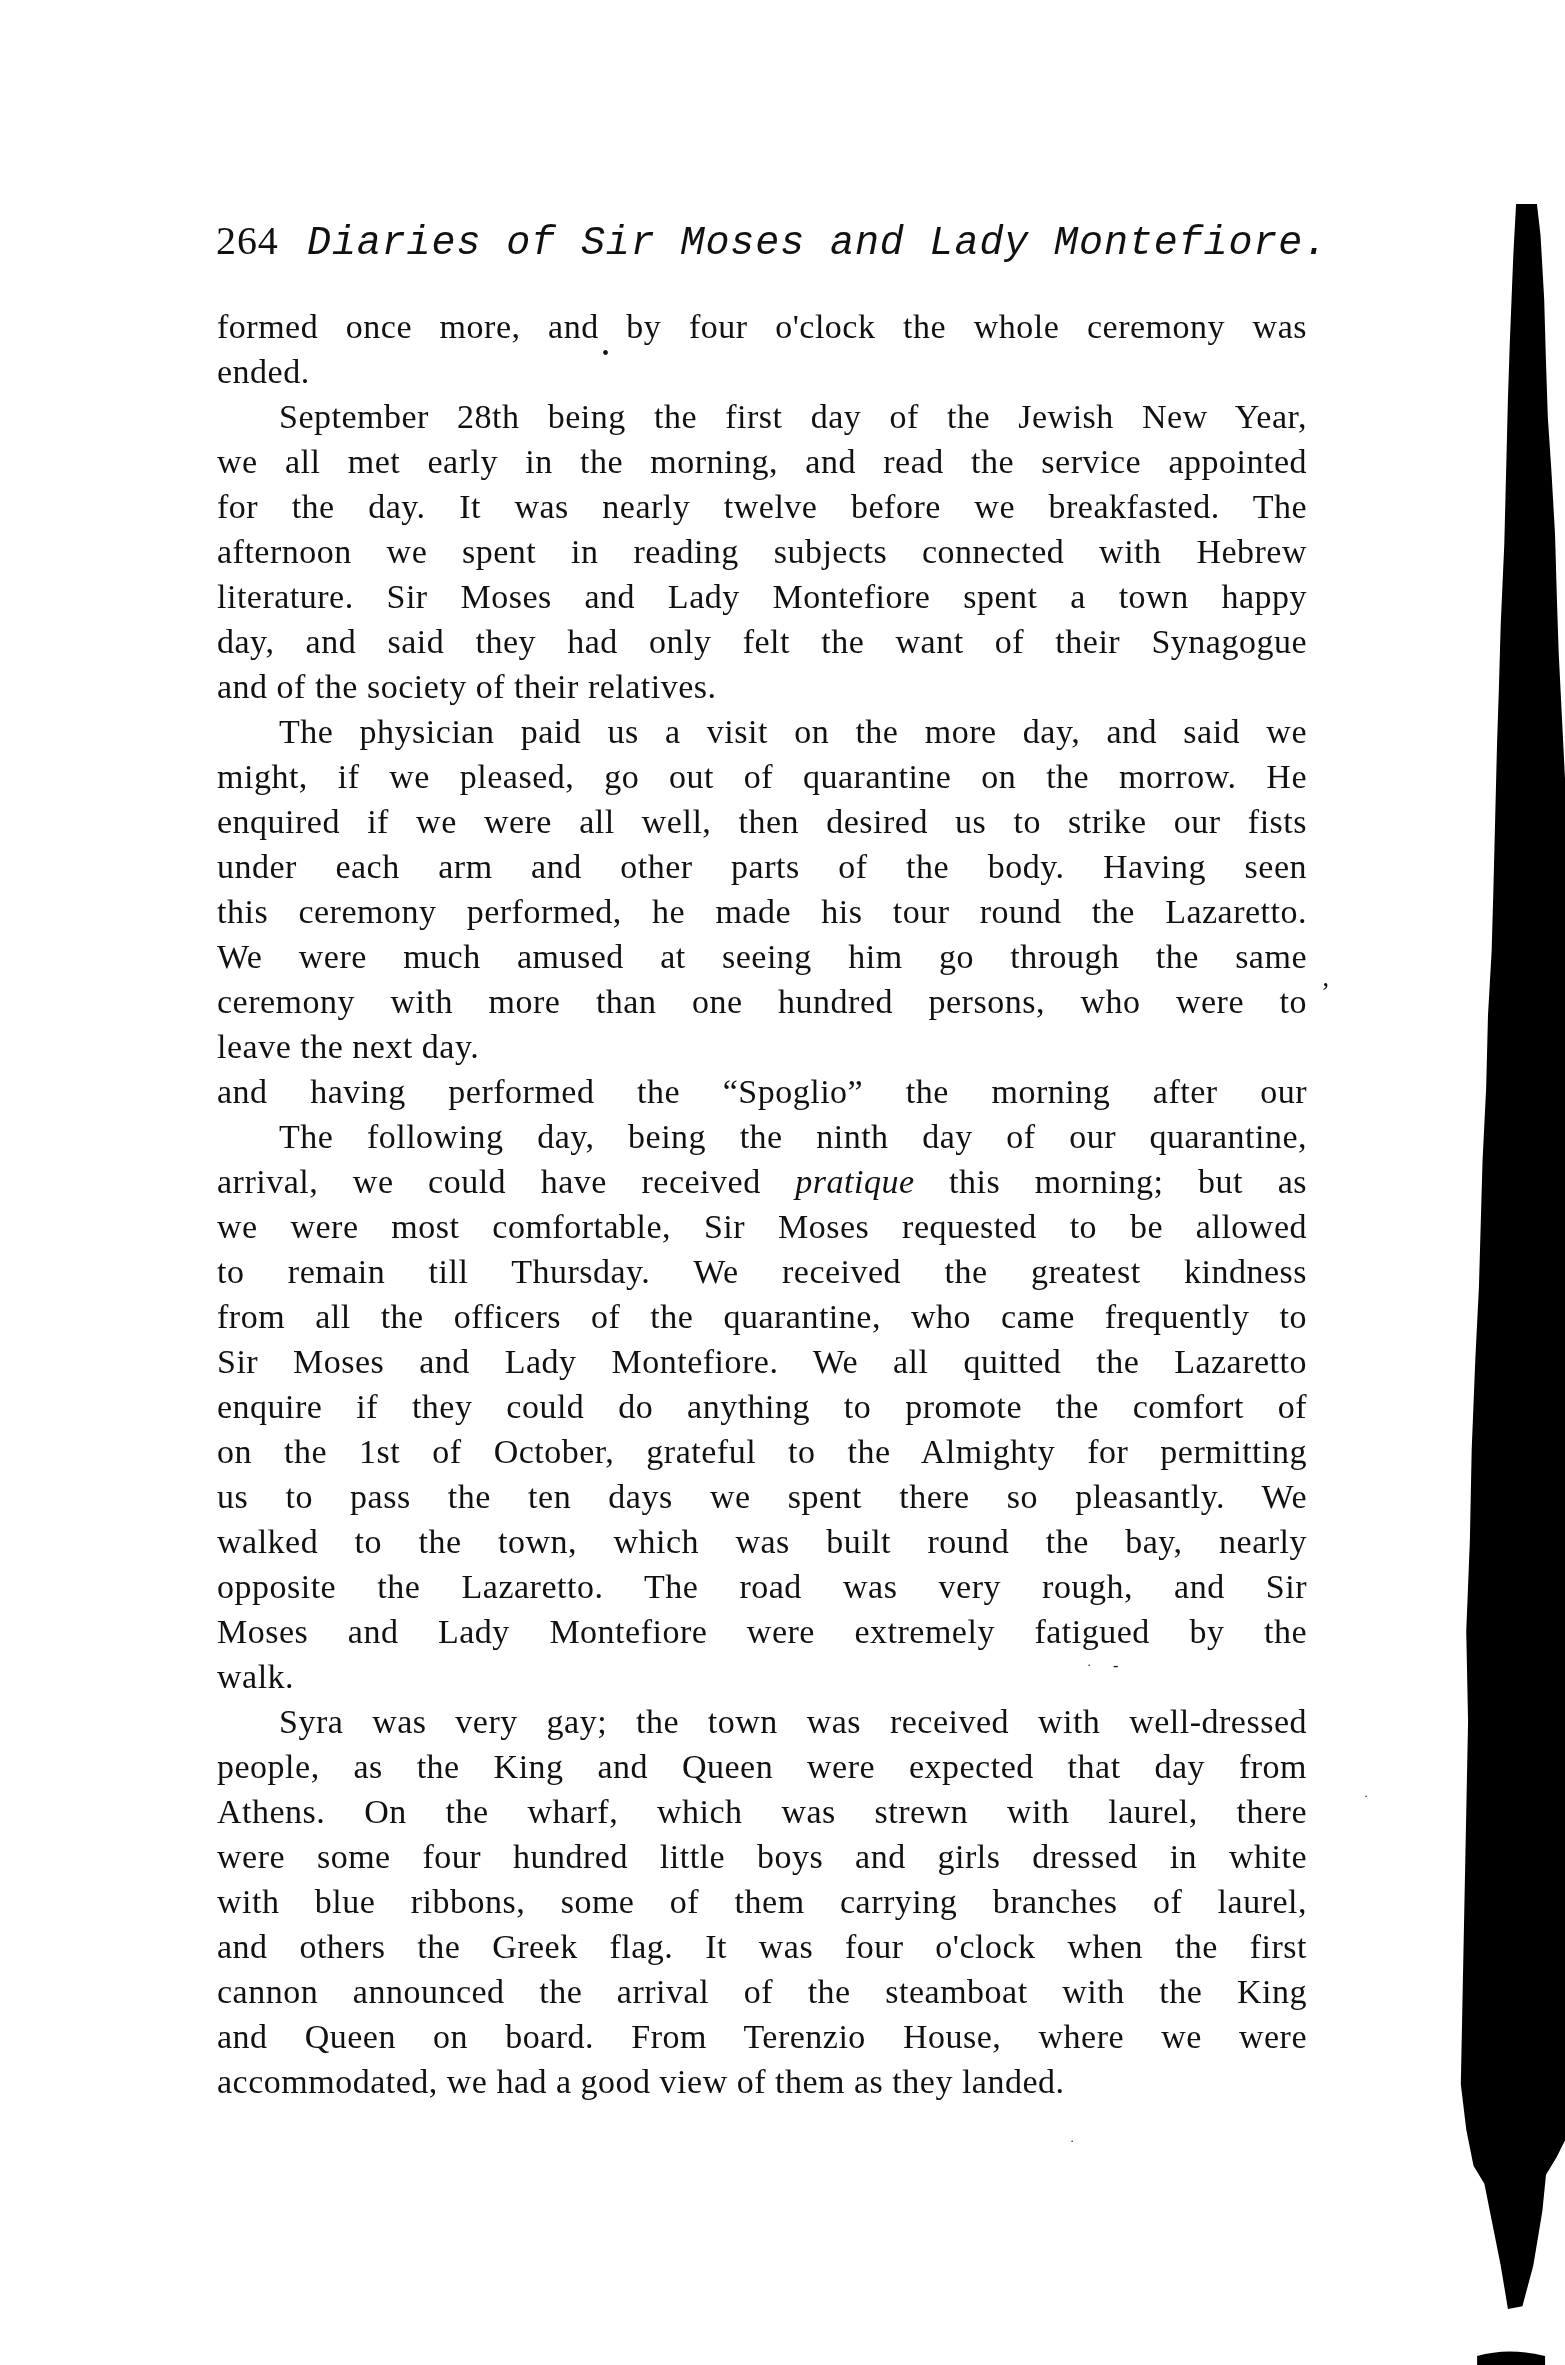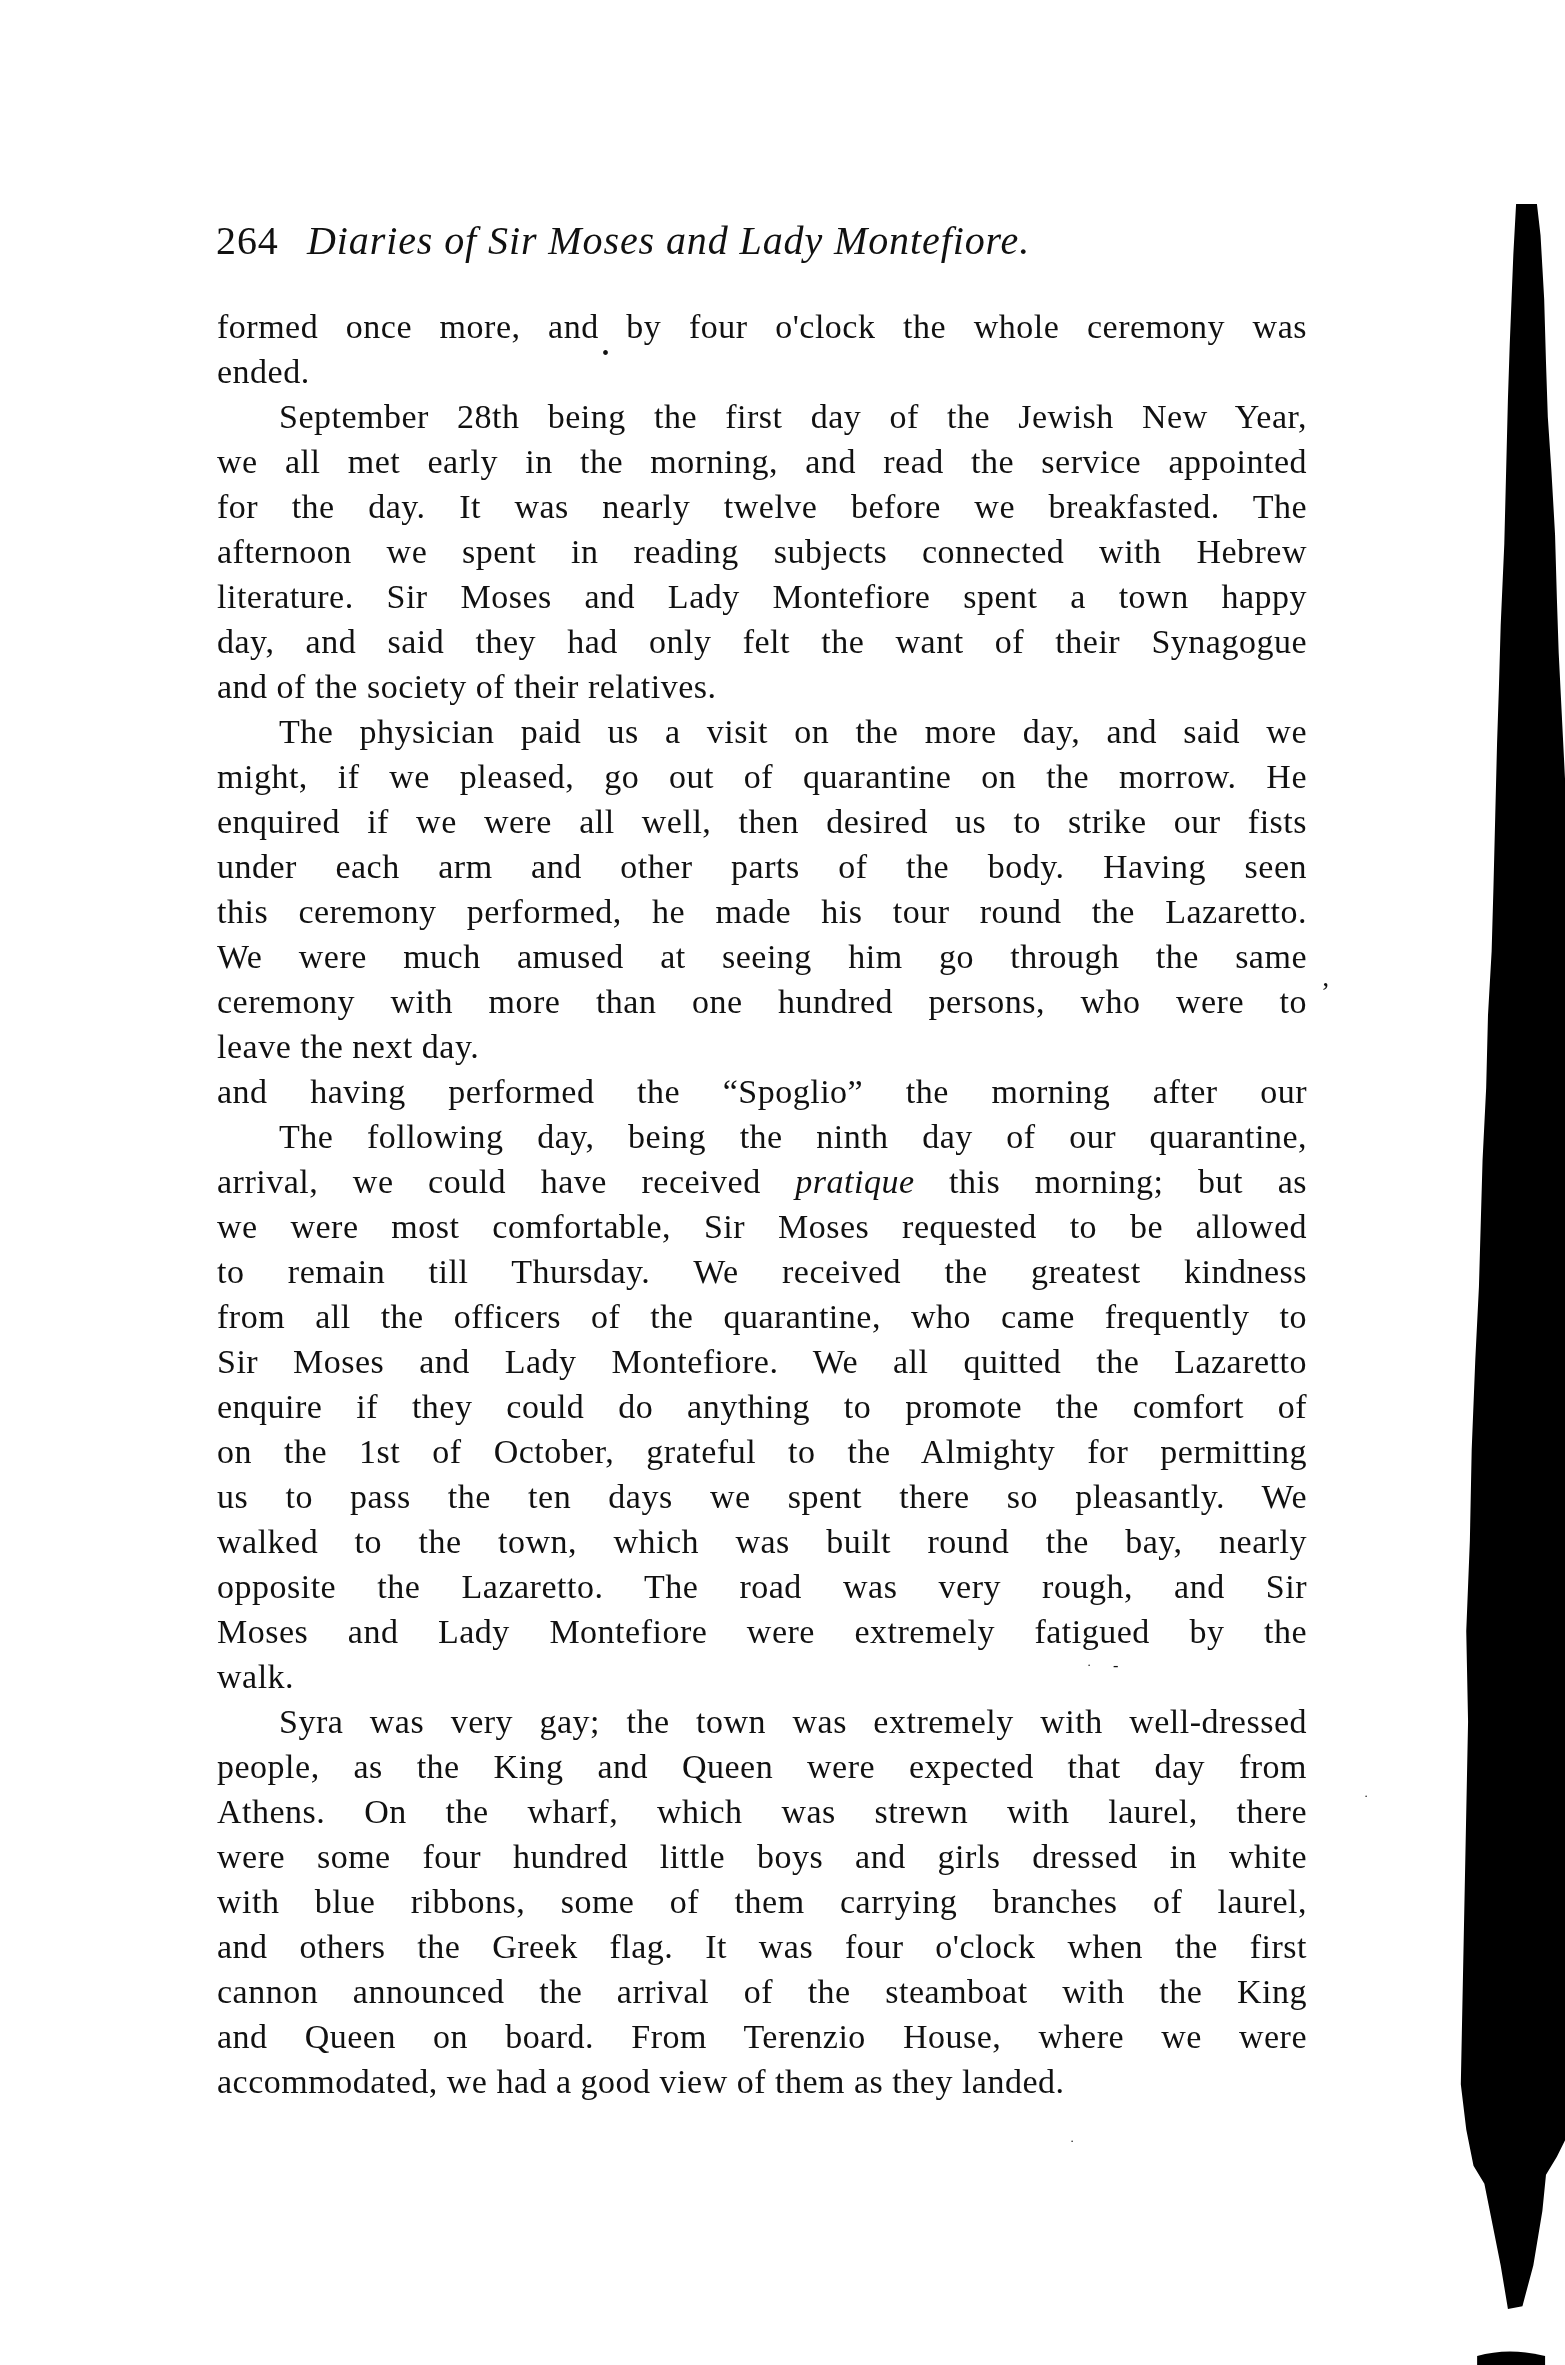--- a/index.html
+++ b/index.html
@@ -7,21 +7,21 @@
   .page {
     position: absolute; left: 0; top: 0; width: 1566px; height: 2366px;
     background: #ffffff; color: #111111;
     font-family: "Liberation Serif", "DejaVu Serif", serif;
   }
   .running-head {
     position: absolute; left: 216px; top: 214px; width: 1092px;
     font-size: 40px; line-height: 54px; white-space: nowrap;
   }
   .running-head .folio { display: inline-block; width: 91px; font-style: normal; letter-spacing: 0.9px; }
-  .running-head .title { font-style: italic; letter-spacing: 0.9px; }
+  .running-head .title { font-style: italic; letter-spacing: 0.9px; font-family: Liberation Mono, monospace; }
   .body-text {
     position: absolute; left: 217px; top: 304px; width: 1090px;
     font-size: 34px; line-height: 45px; letter-spacing: 0.5px;
   }
   .line {
     display: block; height: 45px; white-space: nowrap;
     text-align: justify; text-align-last: justify;
   }
   .line.last { text-align-last: left; }
   .line.indent { padding-left: 62px; }
@@ -72,21 +72,21 @@
         <span class="line">Sir Moses and Lady Montefiore. We all quitted the Lazaretto</span>
         <span class="line">enquire if they could do anything to promote the comfort of</span>
         <span class="line">on the 1st of October, grateful to the Almighty for permitting</span>
         <span class="line">us to pass the ten days we spent there so pleasantly. We</span>
         <span class="line">walked to the town, which was built round the bay, nearly</span>
         <span class="line">opposite the Lazaretto. The road was very rough, and Sir</span>
         <span class="line">Moses and Lady Montefiore were extremely fatigued by the</span>
         <span class="line last">walk.</span>
       </div>
       <div>
-        <span class="line indent">Syra was very gay; the town was extremely with well-dressed</span>
+        <span class="line indent">Syra was very gay; the town was received with well-dressed</span>
         <span class="line">people, as the King and Queen were expected that day from</span>
         <span class="line">Athens. On the wharf, which was strewn with laurel, there</span>
         <span class="line">were some four hundred little boys and girls dressed in white</span>
         <span class="line">with blue ribbons, some of them carrying branches of laurel,</span>
         <span class="line">and others the Greek flag. It was four o'clock when the first</span>
         <span class="line">cannon announced the arrival of the steamboat with the King</span>
         <span class="line">and Queen on board. From Terenzio House, where we were</span>
         <span class="line last">accommodated, we had a good view of them as they landed.</span>
       </div>
     </div>

